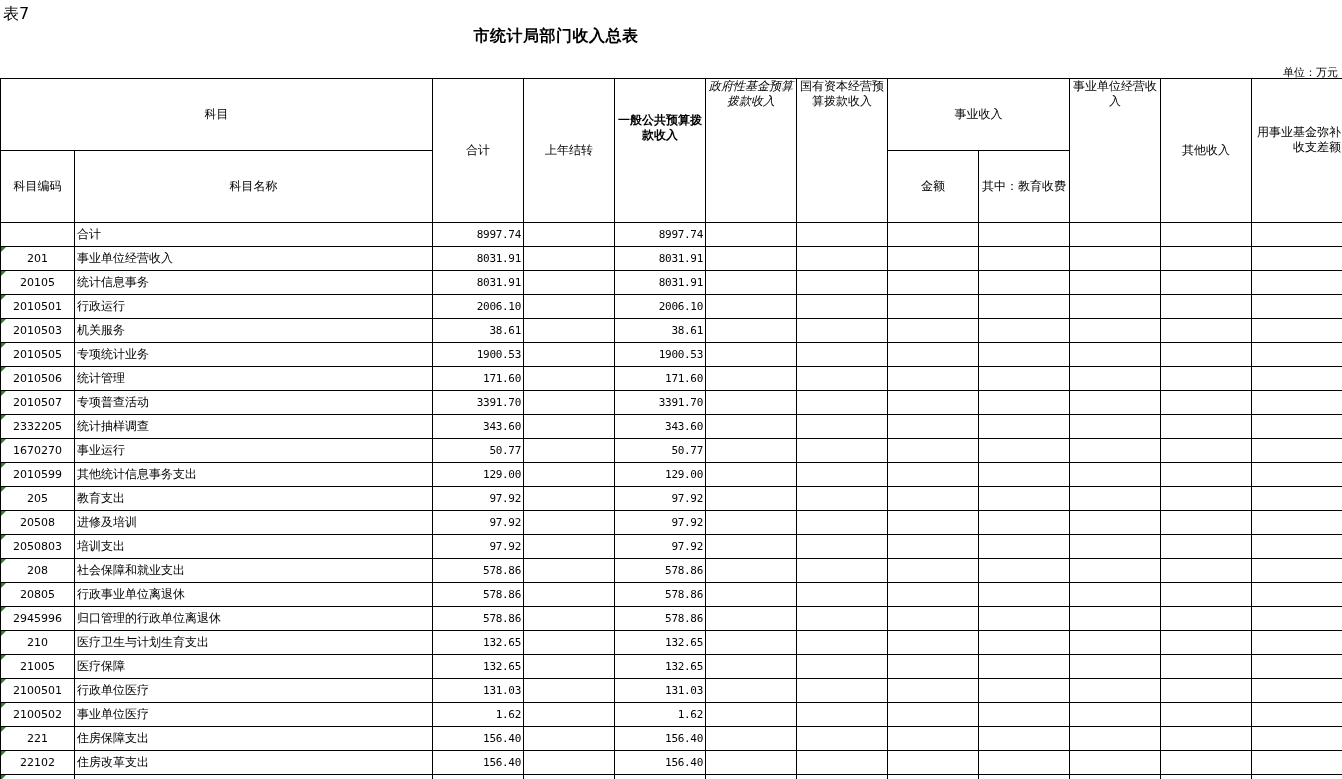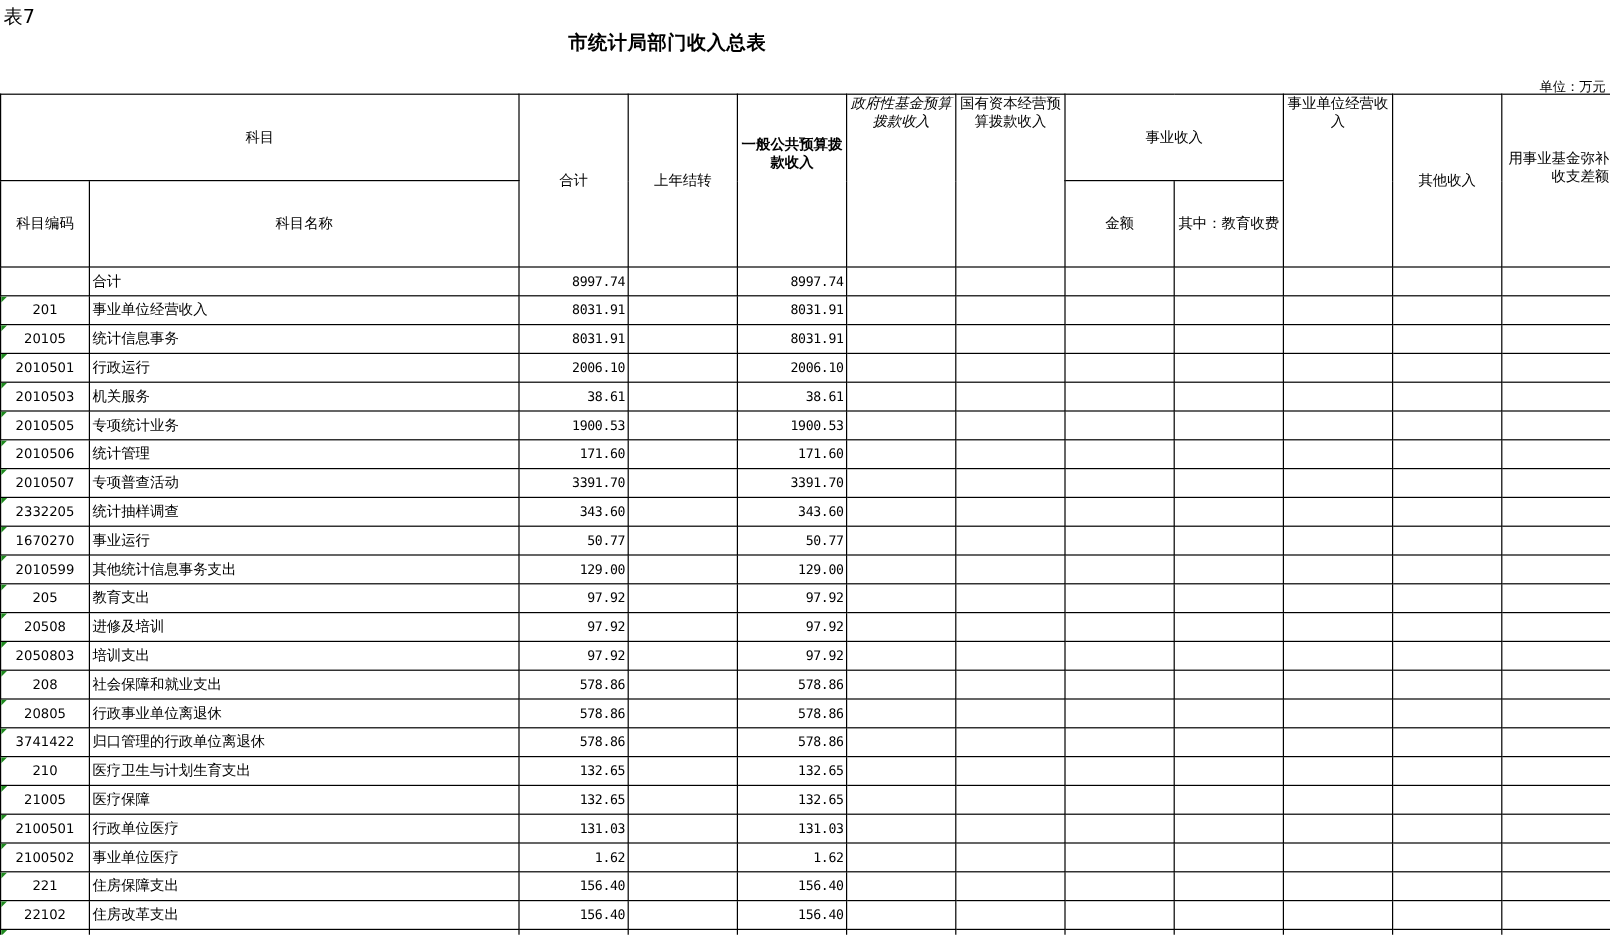--- a/index.html
+++ b/index.html
@@ -300,21 +300,21 @@
         <td class="num">578.86</td>
         <td class="num"></td>
         <td class="num"></td>
         <td class="num"></td>
         <td class="num"></td>
         <td class="num"></td>
         <td class="num"></td>
         <td class="num"></td>
       </tr>
       <tr>
-        <td class="code marked">3741422</td>
+        <td class="code marked">2945996</td>
         <td class="name">归口管理的行政单位离退休</td>
         <td class="num">578.86</td>
         <td class="num"></td>
         <td class="num">578.86</td>
         <td class="num"></td>
         <td class="num"></td>
         <td class="num"></td>
         <td class="num"></td>
         <td class="num"></td>
         <td class="num"></td>

